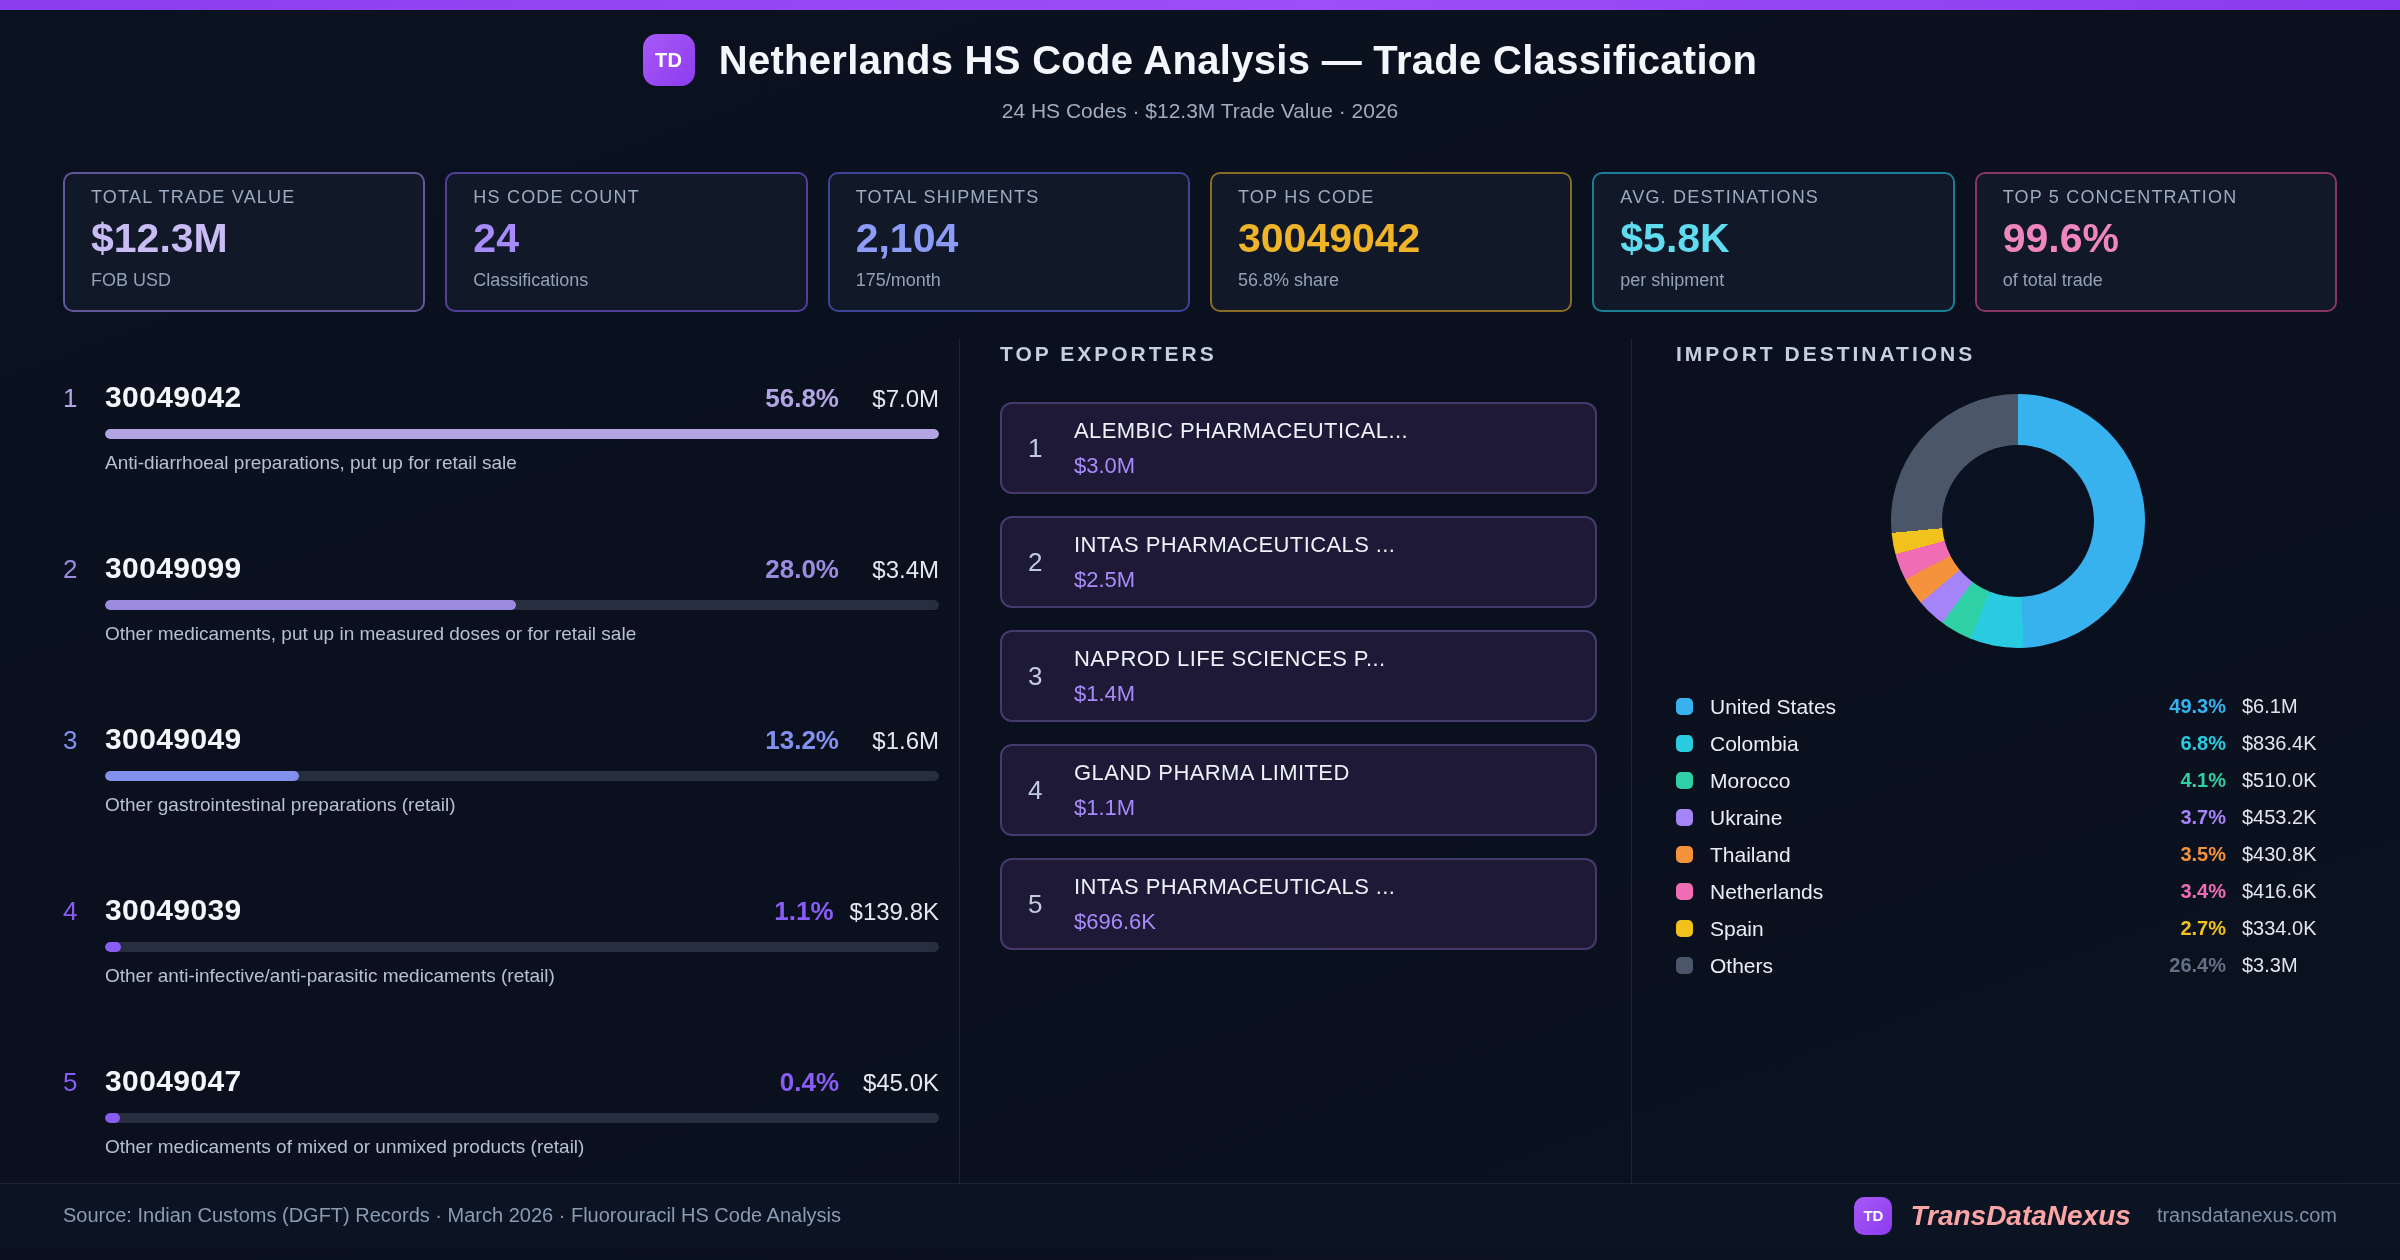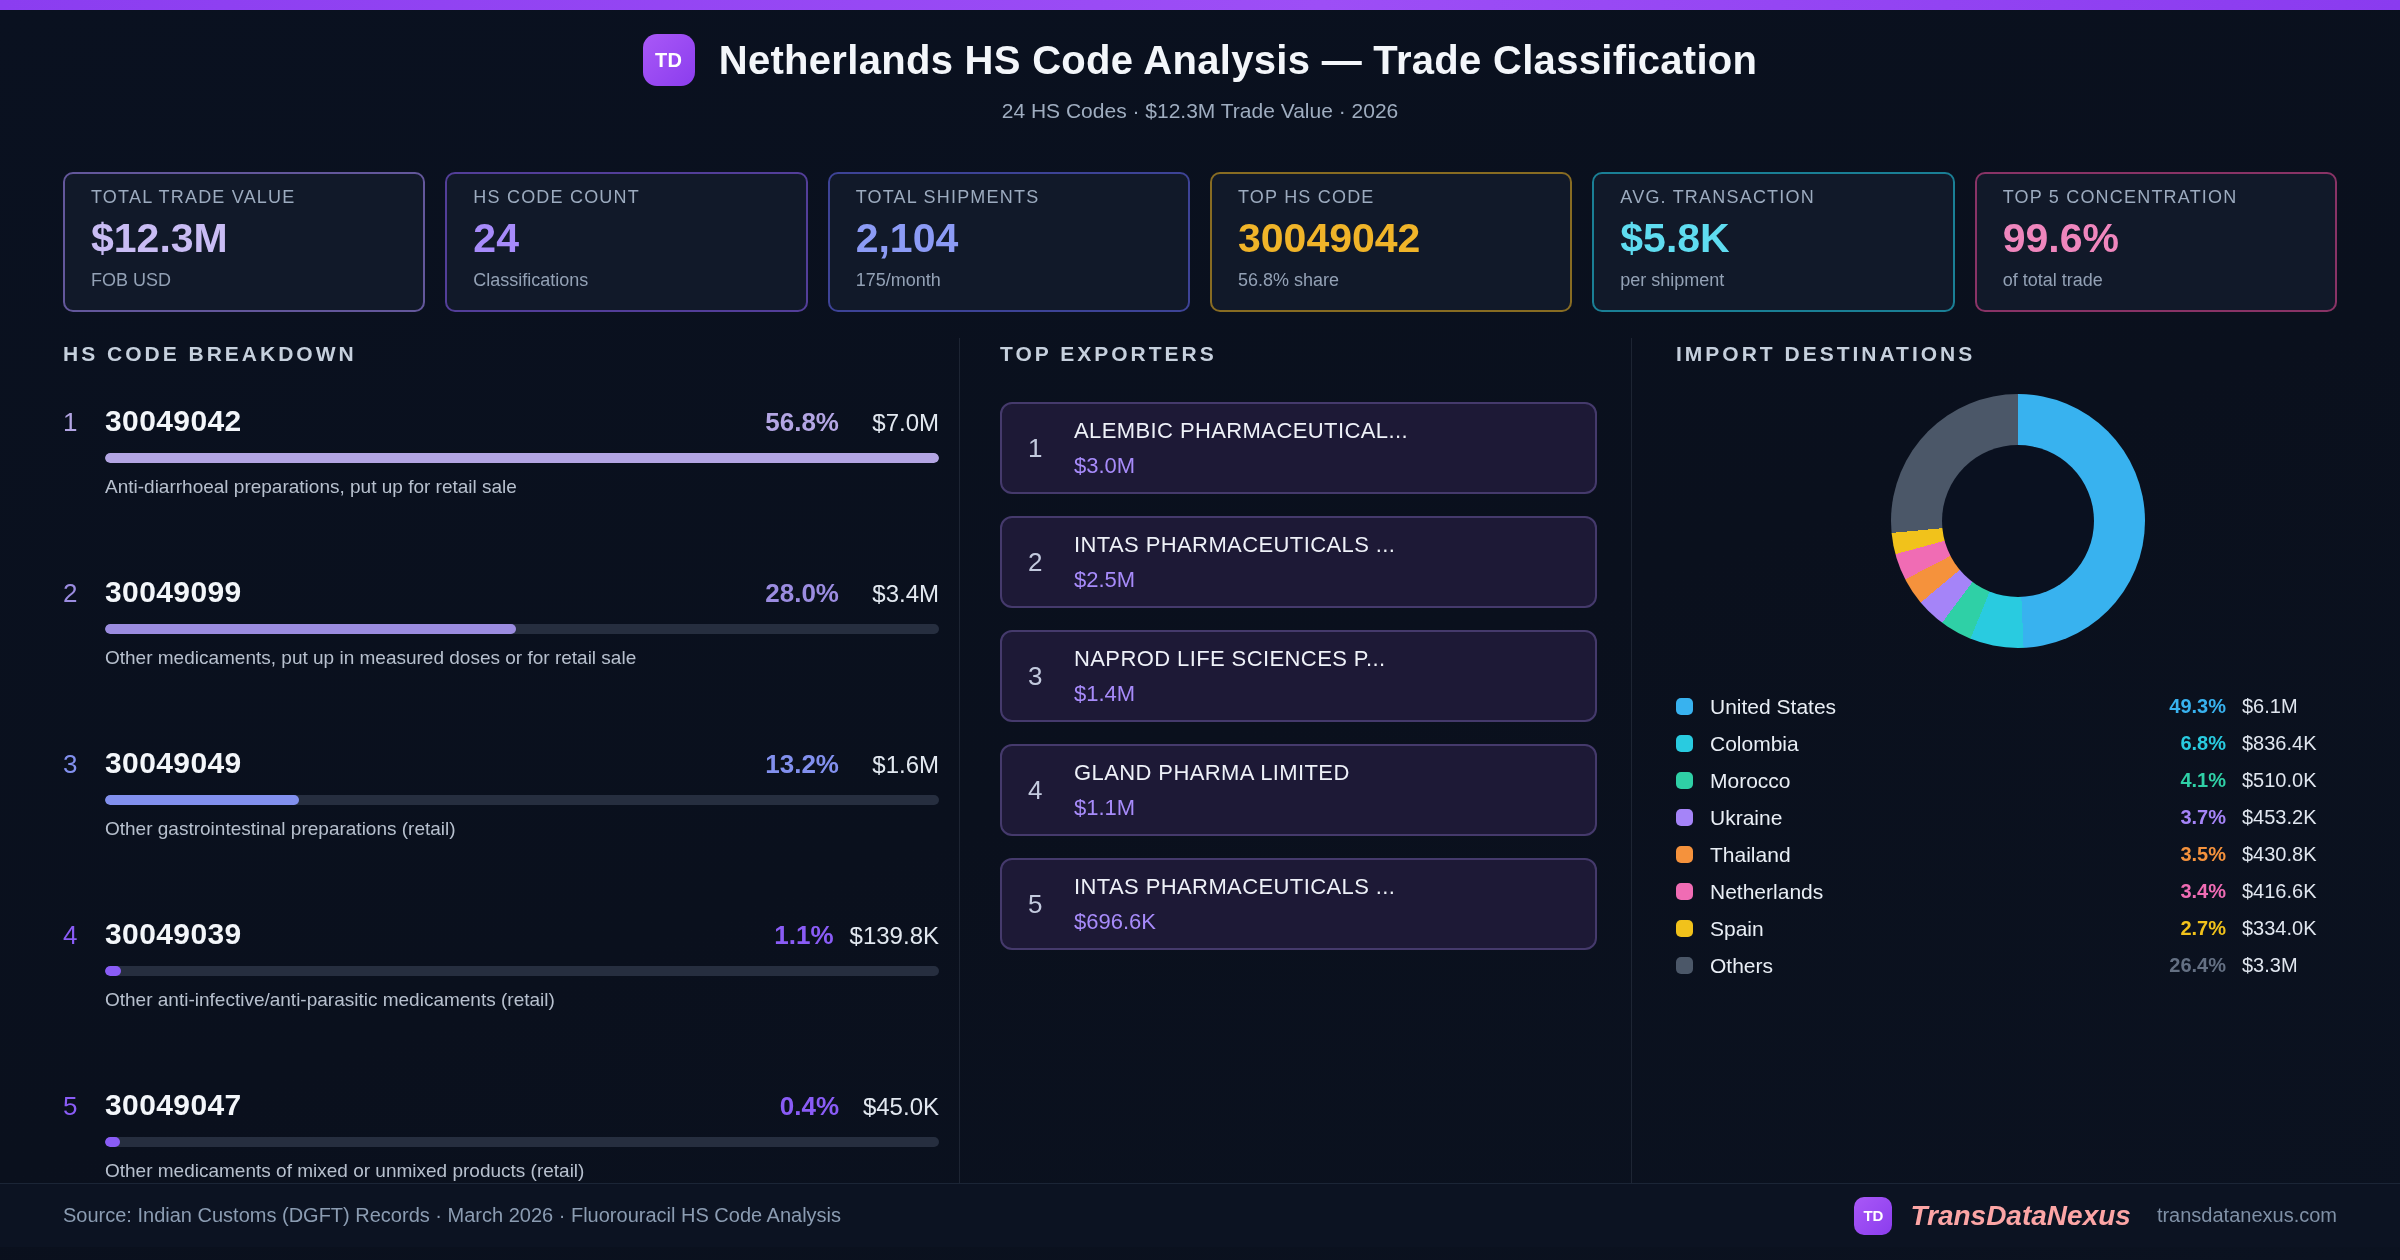--- a/index.html
+++ b/index.html
@@ -131,35 +131,34 @@
     <div class="stat-label">TOTAL SHIPMENTS</div>
     <div class="stat-value" style="color: rgb(140, 155, 245);">2,104</div>
     <div class="stat-sub">175/month</div>
   </div>
       <div class="stat-card" style="border-color: rgba(217, 164, 32, 0.6);">
     <div class="stat-label">TOP HS CODE</div>
     <div class="stat-value" style="color: rgb(240, 180, 41);">30049042</div>
     <div class="stat-sub">56.8% share</div>
   </div>
       <div class="stat-card" style="border-color: rgba(34, 211, 238, 0.55);">
-    <div class="stat-label">AVG. TRANSACTION</div>
+    <div class="stat-label">AVG. DESTINATIONS</div>
     <div class="stat-value" style="color: rgb(95, 220, 240);">$5.8K</div>
     <div class="stat-sub">per shipment</div>
   </div>
       <div class="stat-card" style="border-color: rgba(236, 72, 153, 0.55);">
     <div class="stat-label">TOP 5 CONCENTRATION</div>
     <div class="stat-value" style="color: rgb(239, 134, 189);">99.6%</div>
     <div class="stat-sub">of total trade</div>
   </div>
     </div>
 
   <div class="main">
 
     <div class="col col-left">
-      <div class="section-heading">HS CODE BREAKDOWN</div>
       <div class="bd-list" id="bd-list">
           <div class="bd-row">
     <div class="bd-head">
       <div class="bd-rank" style="color: rgb(179, 165, 227);">1</div>
       <div class="bd-code">30049042</div>
       <div class="bd-pct" style="color: rgb(179, 165, 227);">56.8%</div>
       <div class="bd-val">$7.0M</div>
     </div>
     <div class="bd-track">
       <div class="bd-fill" style="background: rgb(179, 165, 227); width: 100%;"></div>

